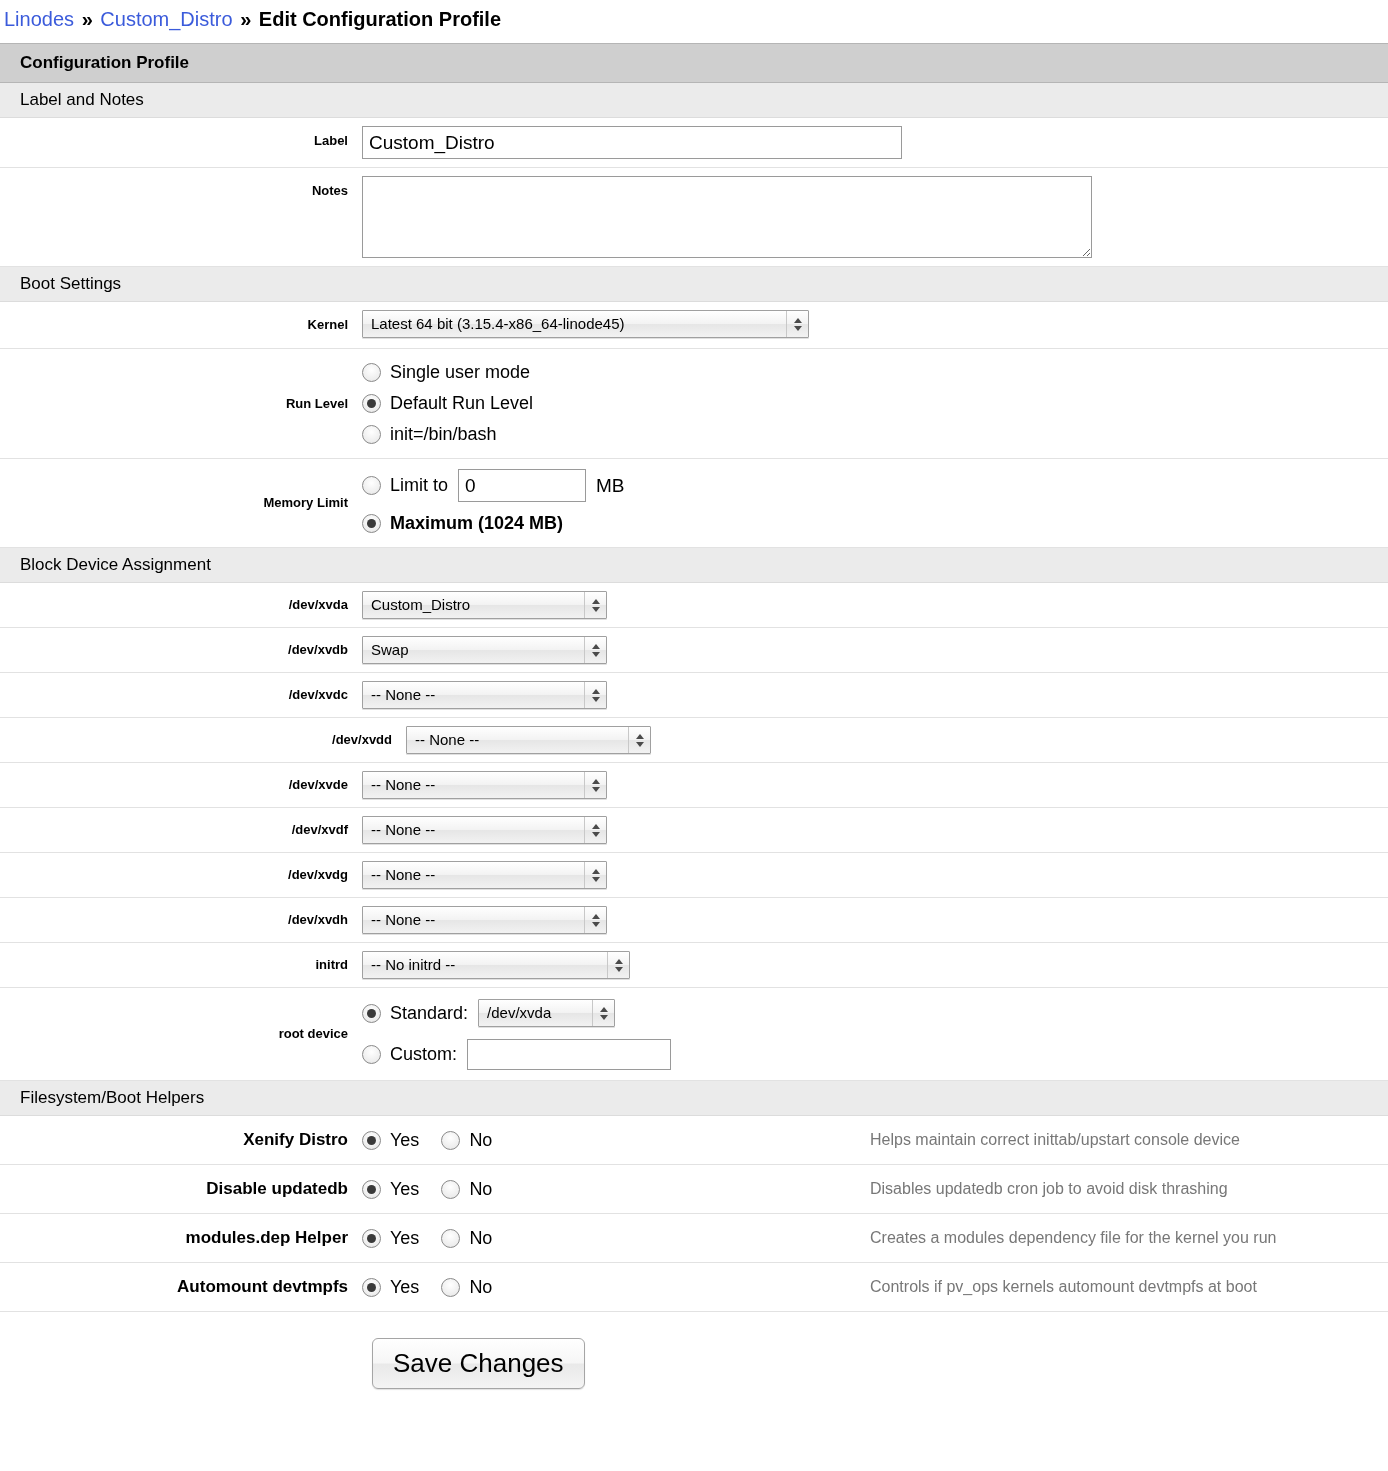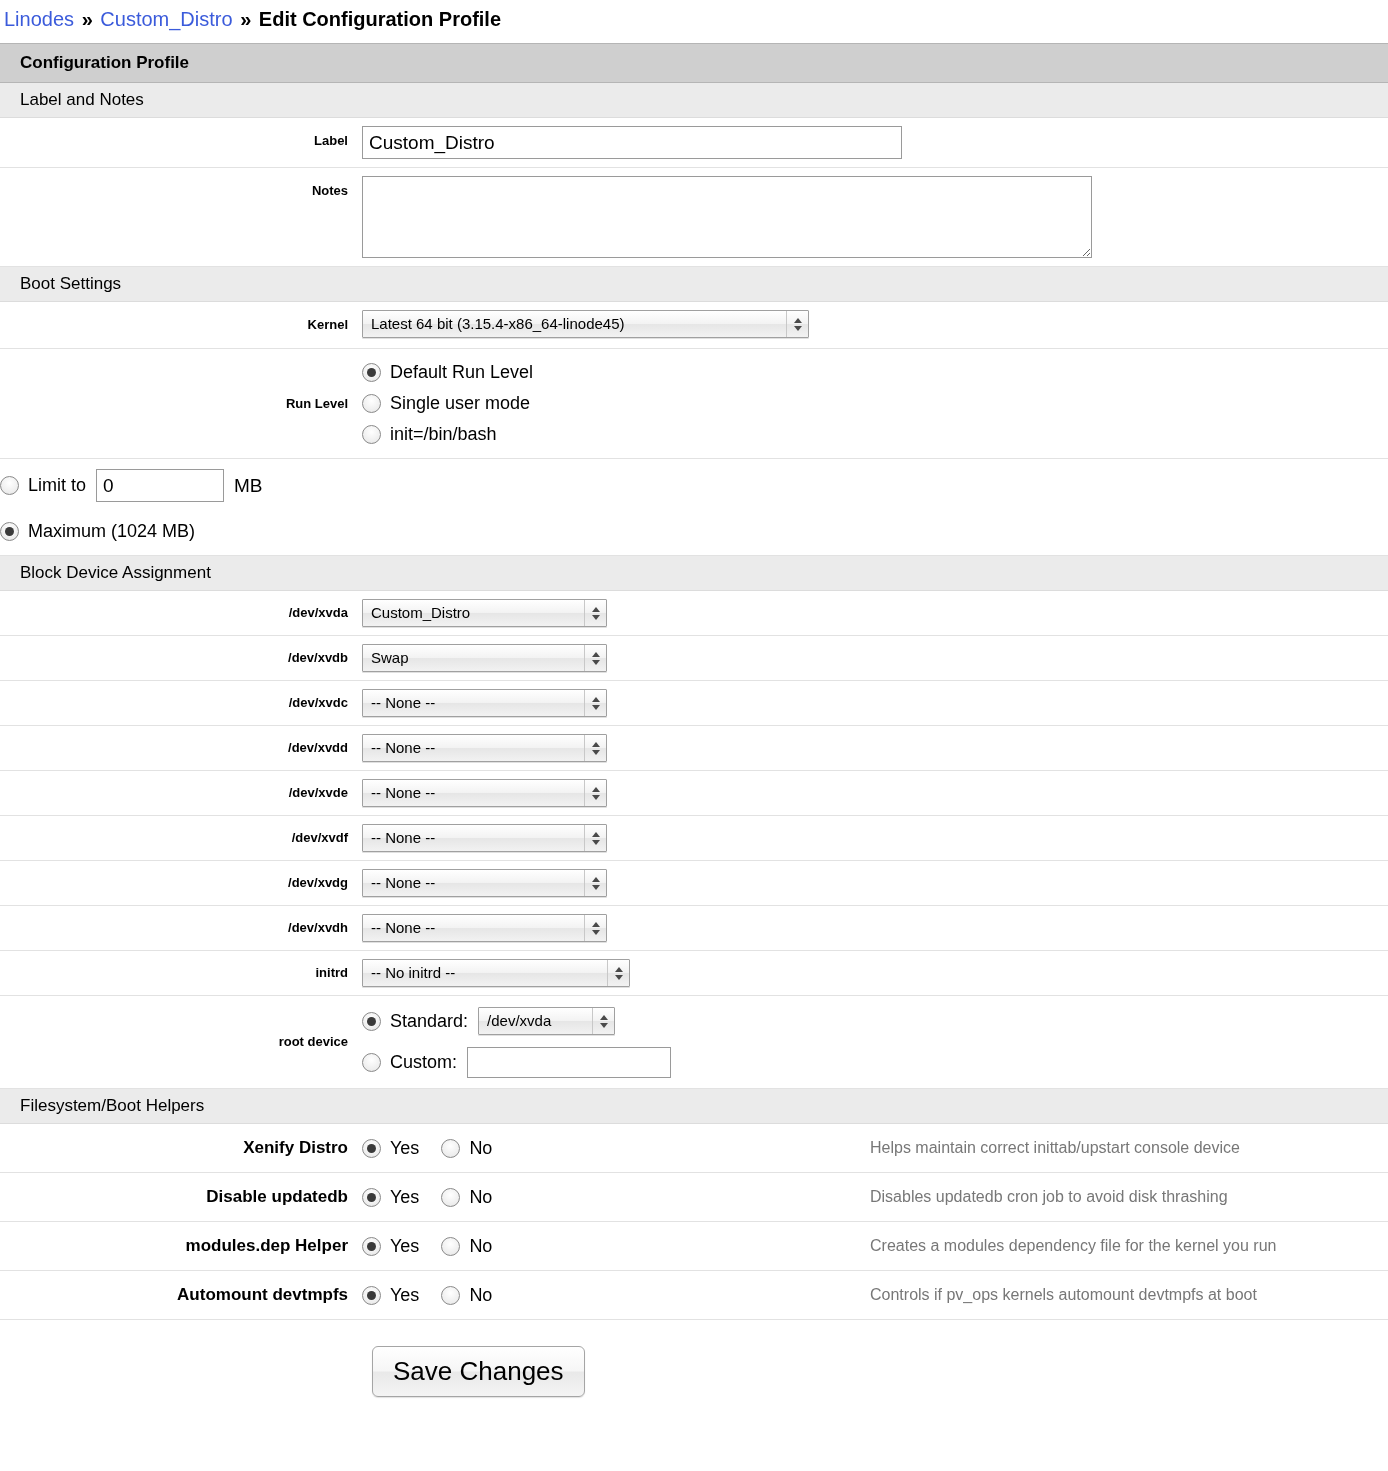--- a/index.html
+++ b/index.html
@@ -226,43 +226,44 @@
             <i class="dn"></i>
           </span>
       </div>
     </div>
   </div>
 
   <div class="row">
     <div class="lbl" style="line-height:31px; align-self:center;">Run Level</div>
     <div class="fld" style="display:block;">
       <div class="radio-line">
+        <span class="radio"></span>
+        <span>Single user mode</span>
+      </div>
+      <div class="radio-line">
         <span class="radio checked"></span>
         <span>Default Run Level</span>
-      </div>
-      <div class="radio-line">
-        <span class="radio"></span>
-        <span>Single user mode</span>
       </div>
       <div class="radio-line">
         <span class="radio"></span>
         <span>init=/bin/bash</span>
       </div>
     </div>
   </div>
 
   <div class="row">
+    <div class="lbl" style="align-self:center;">Memory Limit</div>
     <div class="fld" style="display:block;">
       <div class="radio-line" style="height:37px;">
         <span class="radio"></span>
         <span class="inline-label">Limit to</span>
         <input id="memory-input" class="text" type="text" value="0" style="">
         <span class="unit">MB</span>
       </div>
-      <div class="radio-line" style="margin-top:12px;">
+      <div class="radio-line" style="margin-top:4px;font-weight:bold;">
         <span class="radio checked"></span>
         <span>Maximum (1024 MB)</span>
       </div>
     </div>
   </div>
 
   <div class="section-head">Block Device Assignment</div>
 
   <div id="device-rows">
       <div class="row" style="min-height: 40px;">
@@ -285,21 +286,21 @@
       </div>
       <div class="row" style="min-height: 40px;">
         <div class="lbl" style="line-height:28px;">/dev/xvdc</div>
         <div class="fld">
           <div class="sel w-dev"><span>-- None --</span><span class="arrows">
               <i class="up"></i>
               <i class="dn"></i>
             </span></div>
         </div>
       </div>
-      <div class="row" style="min-height: 40px;">
+      <div class="row" style="min-height: 40px; padding-left: 44px;">
         <div class="lbl" style="line-height:28px;">/dev/xvdd</div>
         <div class="fld">
           <div class="sel w-dev"><span>-- None --</span><span class="arrows">
               <i class="up"></i>
               <i class="dn"></i>
             </span></div>
         </div>
       </div>
       <div class="row" style="min-height: 40px;">
         <div class="lbl" style="line-height:28px;">/dev/xvde</div>

